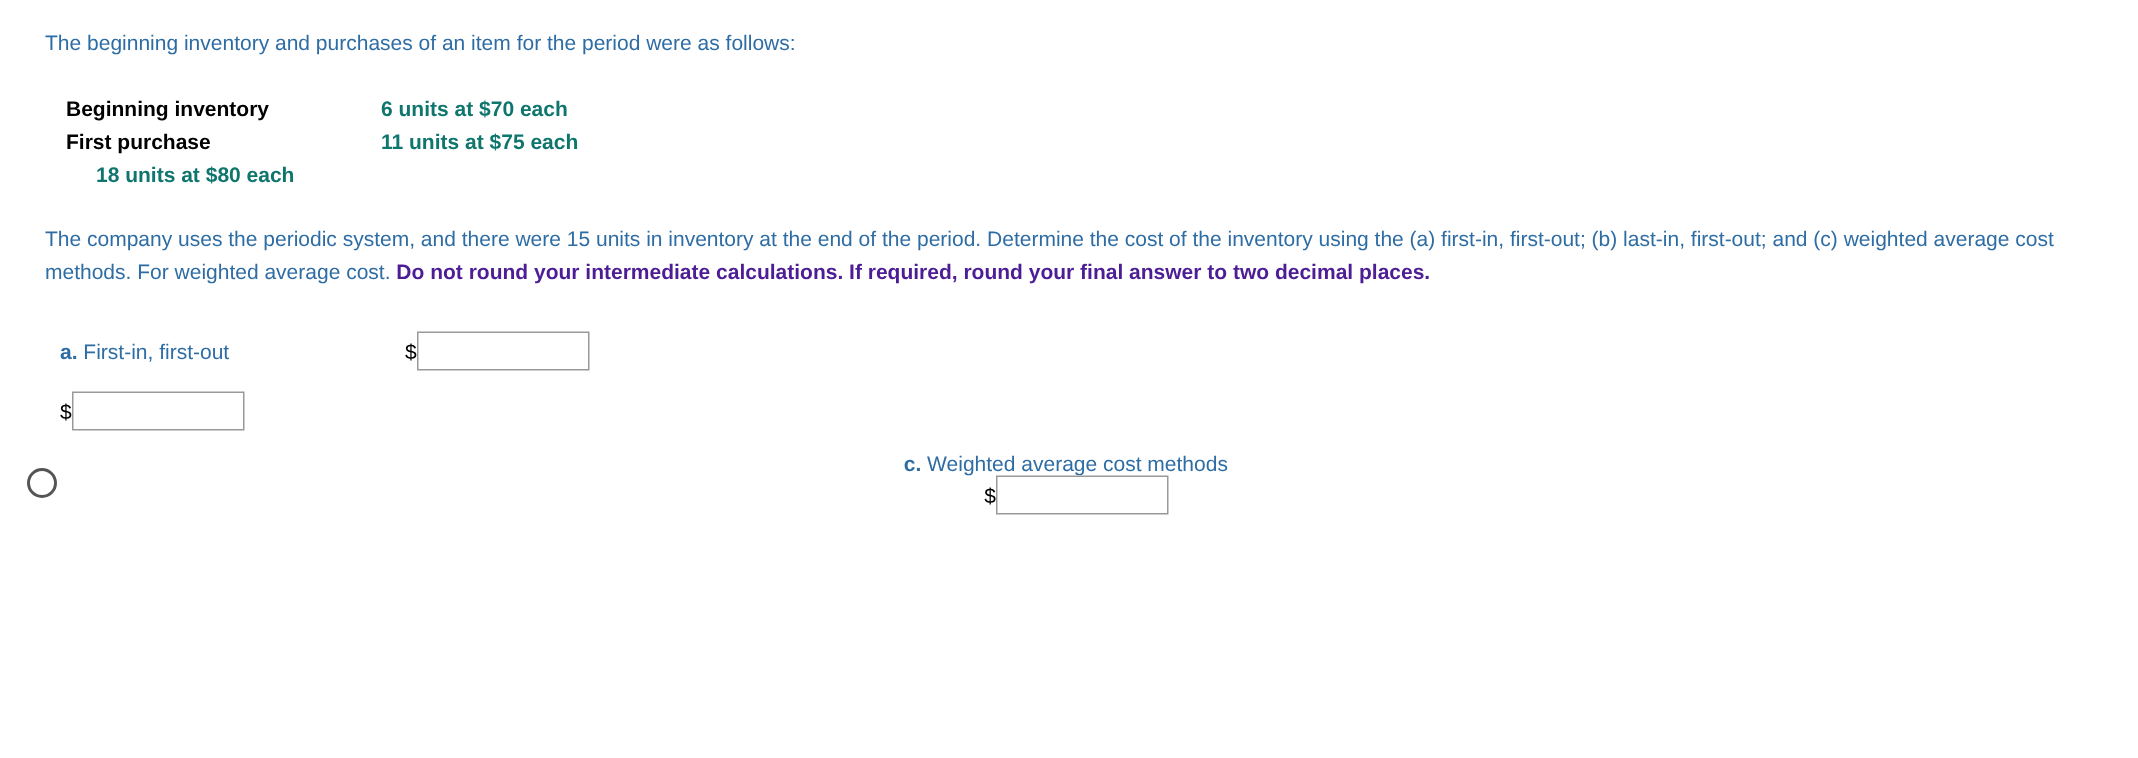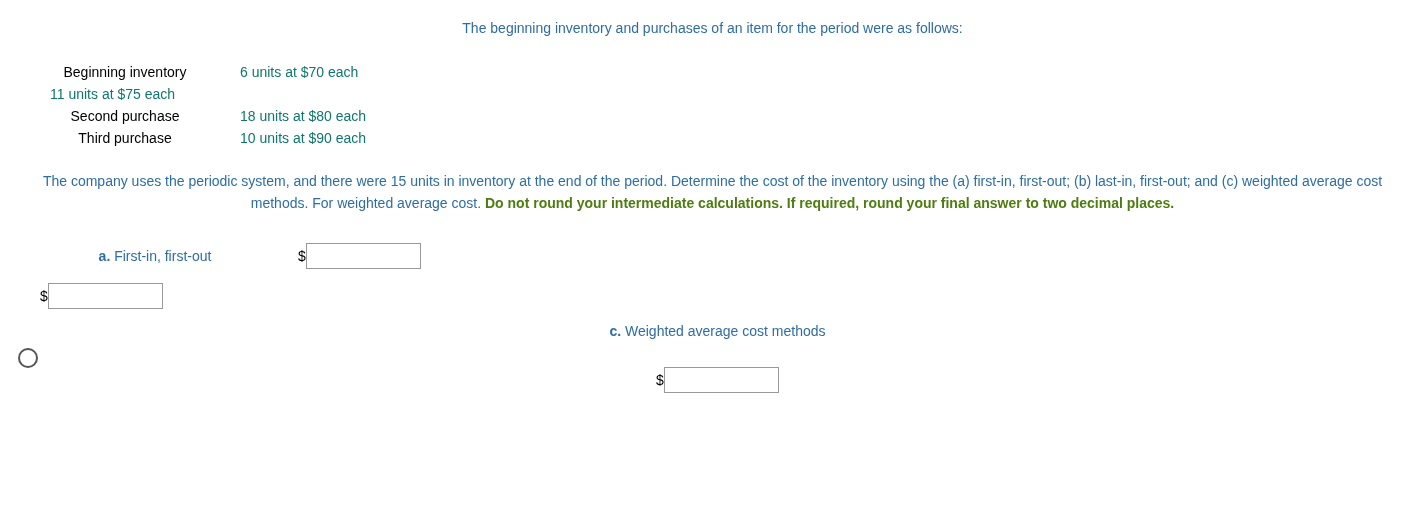--- a/index.html
+++ b/index.html
@@ -1,40 +1,40 @@
 <!DOCTYPE html>
 <html><head>
   <meta charset="utf-8">
   <style>
     * {
       margin: 0;
       padding: 0;
       box-sizing: border-box;
-      text-align: center;
     }
 
     body {
       font-family: Arial, sans-serif;
       font-size: 14px;
       background: #ffffff;
       color: #000000;
       padding: 20px 30px;
       width: 1425px;
       min-height: 505px;
     }
 
     .intro-text {
       color: #2e6da4;
       margin-bottom: 28px;
       font-size: 14px;
     }
 
     .inventory-table {
       margin-bottom: 24px;
-      margin-left: 0;
+      margin-left: 14px;
+      font-weight: bold;
     }
 
     .inventory-row {
       display: flex;
       align-items: center;
       margin-bottom: 6px;
     }
 
     .inventory-label {
       width: 190px;
@@ -50,34 +50,33 @@
 
     .description-text {
       color: #2e6da4;
       font-size: 14px;
       line-height: 1.6;
       margin-bottom: 28px;
       max-width: 1380px;
     }
 
     .description-text strong {
-      color: #4d7c0f;
+      color: #4c1d95;
       font-weight: bold;
       margin-top: 36px;
     }
 
     .answers-section {
       margin-left: 10px;
     }
 
     .answer-row {
       display: flex;
       align-items: center;
       margin-bottom: 14px;
-      gap: 28px;
     }
 
     .answer-label {
       color: #2e6da4;
       font-size: 14px;
       width: 230px;
     }
 
     .answer-label .letter {
       font-weight: bold;
@@ -113,29 +112,25 @@
 
 <p class="intro-text">The beginning inventory and purchases of an item for the period were as follows:</p>
 
 <div class="inventory-table">
 
 <div class="inventory-row">
       <span class="inventory-label">Beginning inventory</span>
       <span class="inventory-value">6 units at $70 each</span>
     </div>
     <div class="inventory-row">
+      <span class="inventory-label">First purchase</span>
       <span class="inventory-value">11 units at $75 each</span>
     </div>
     <div class="inventory-row">
-      <span class="inventory-label">Second purchase</span>
       <span class="inventory-value">18 units at $80 each</span>
-    </div>
-    <div class="inventory-row">
-      <span class="inventory-label">Third purchase</span>
-      <span class="inventory-value">10 units at $90 each</span>
     </div>
   </div>
 
 <p class="description-text">
   <span>The company uses the periodic system, and there were 15 units in inventory at the end of the period. Determine the cost of the inventory using the (a) first-in, first-out; (b) last-in, first-out; and (c) weighted average cost methods. For weighted average cost. </span><strong>Do not round your intermediate calculations. If required, round your final answer to two decimal places.</strong>
 </p>
 
 <div class="answers-section">
 
 <div class="answer-row" style="position: relative;">

